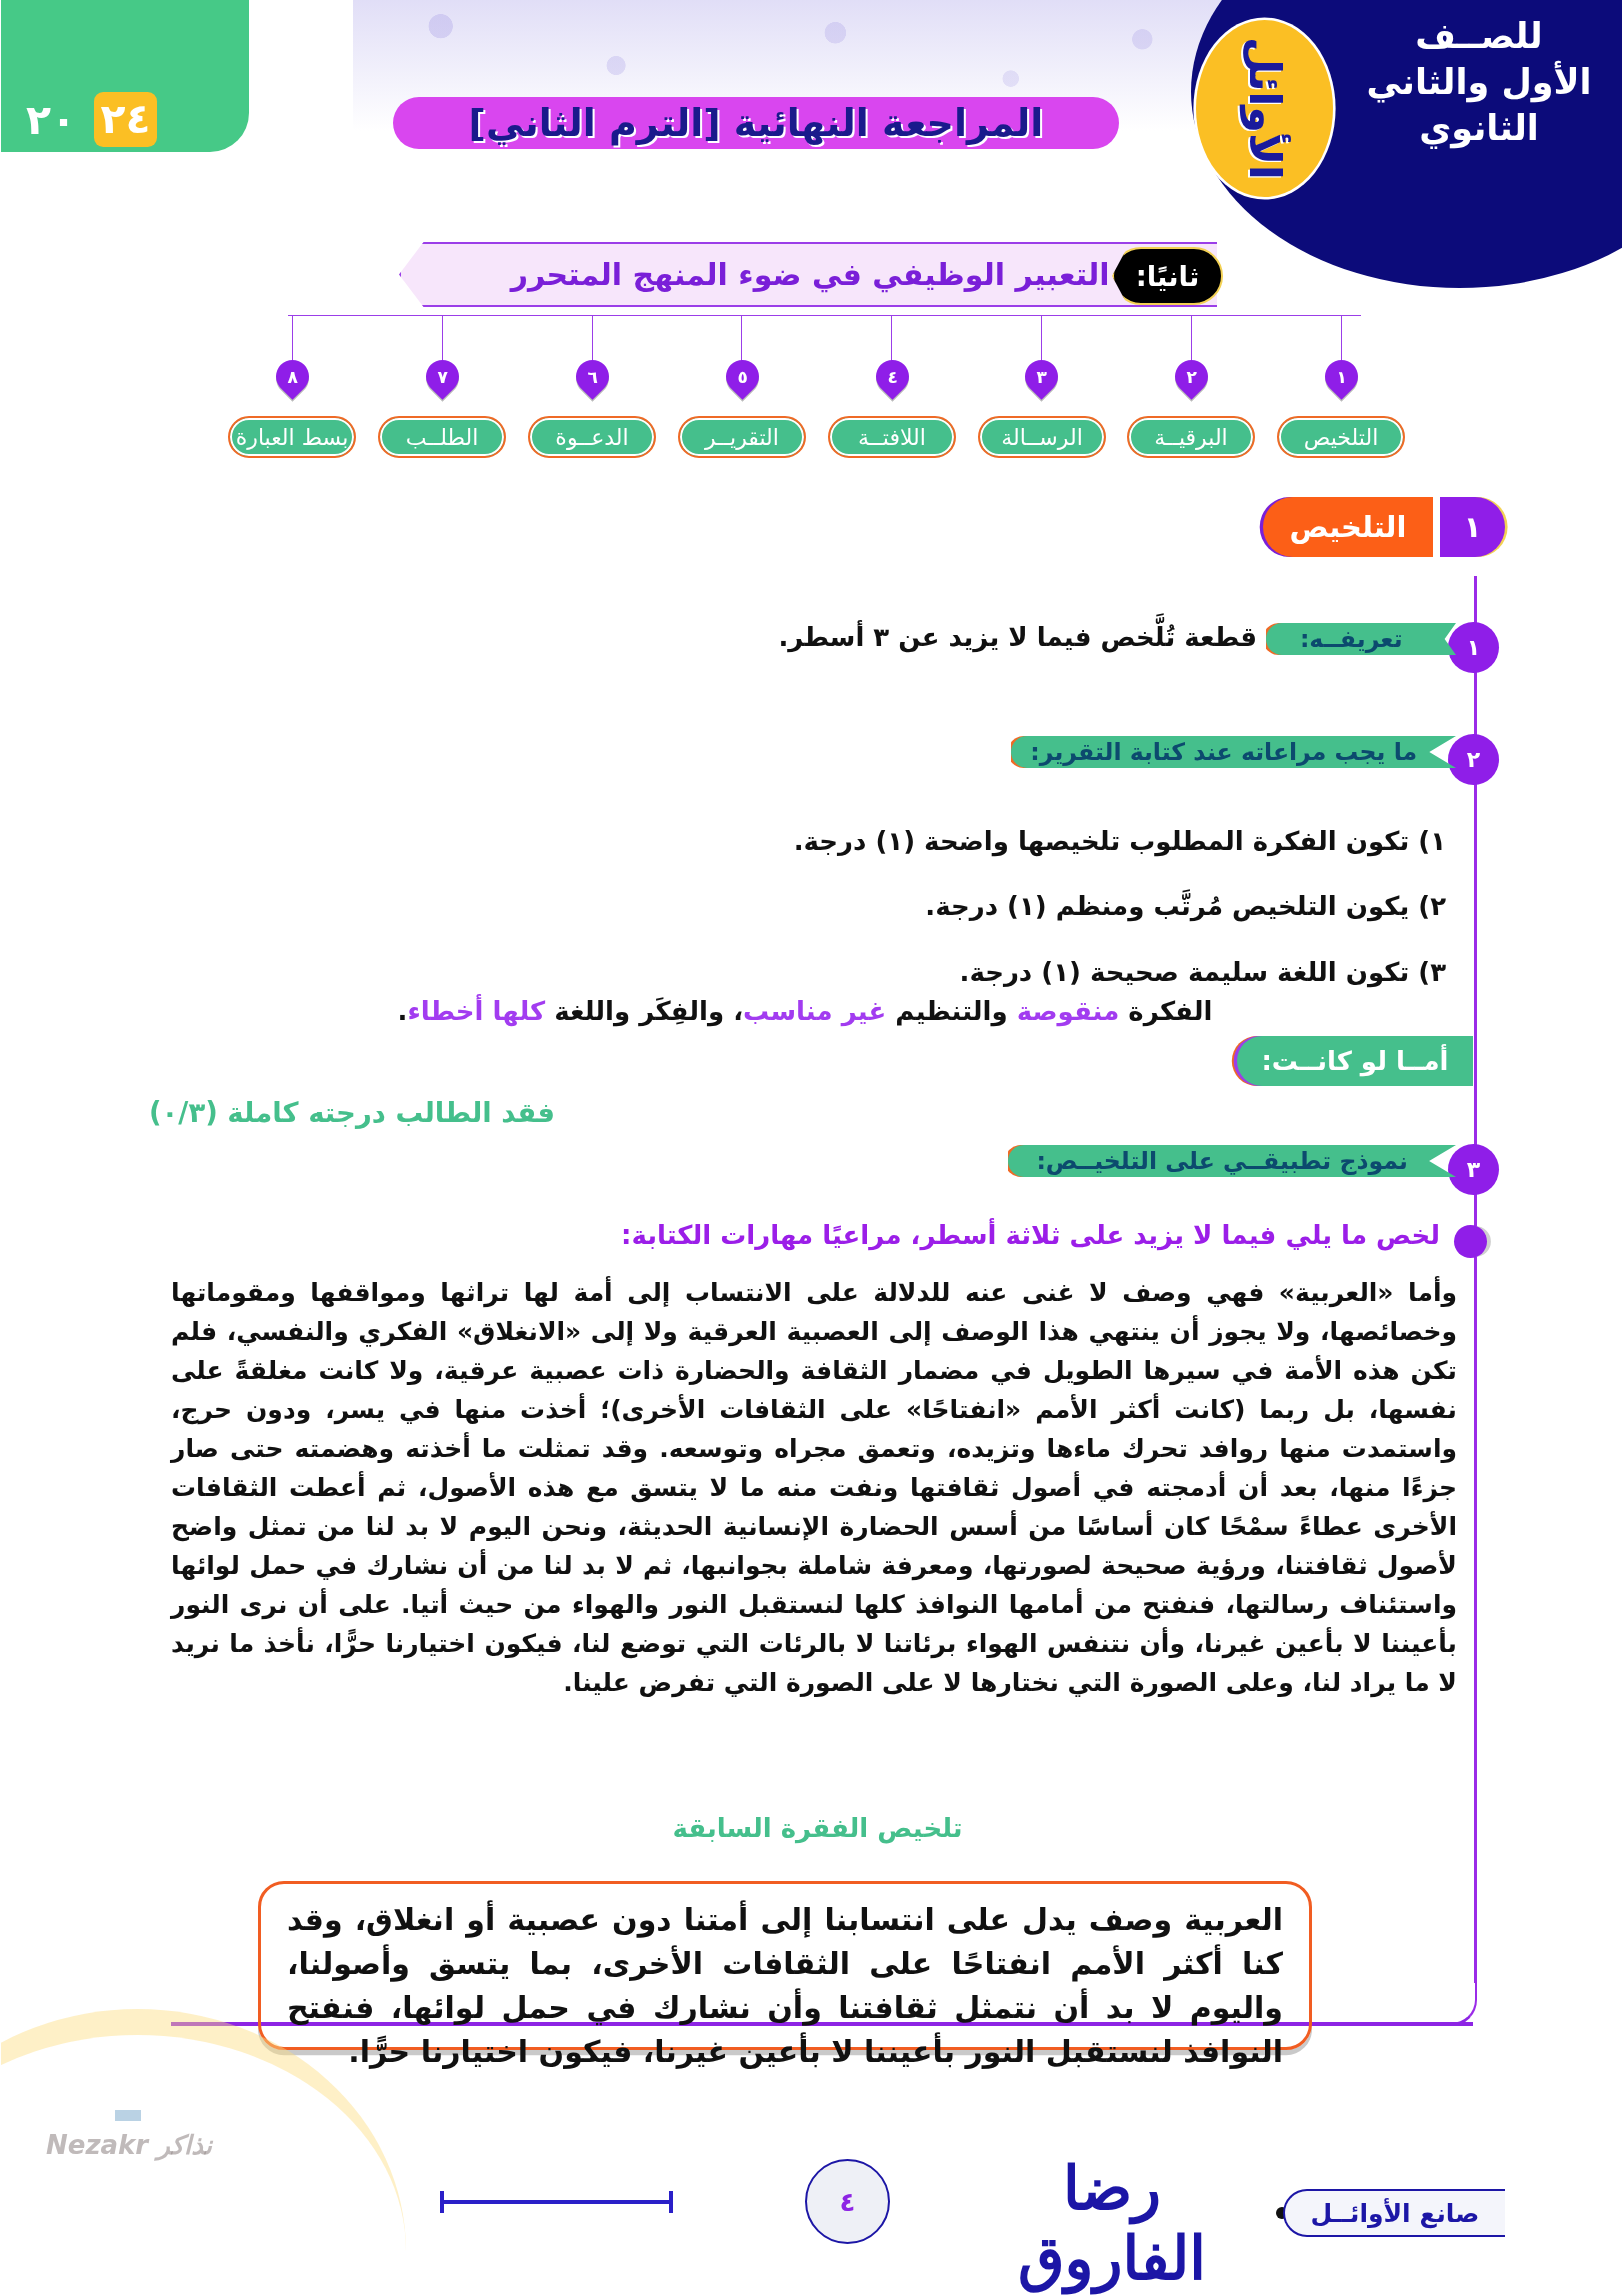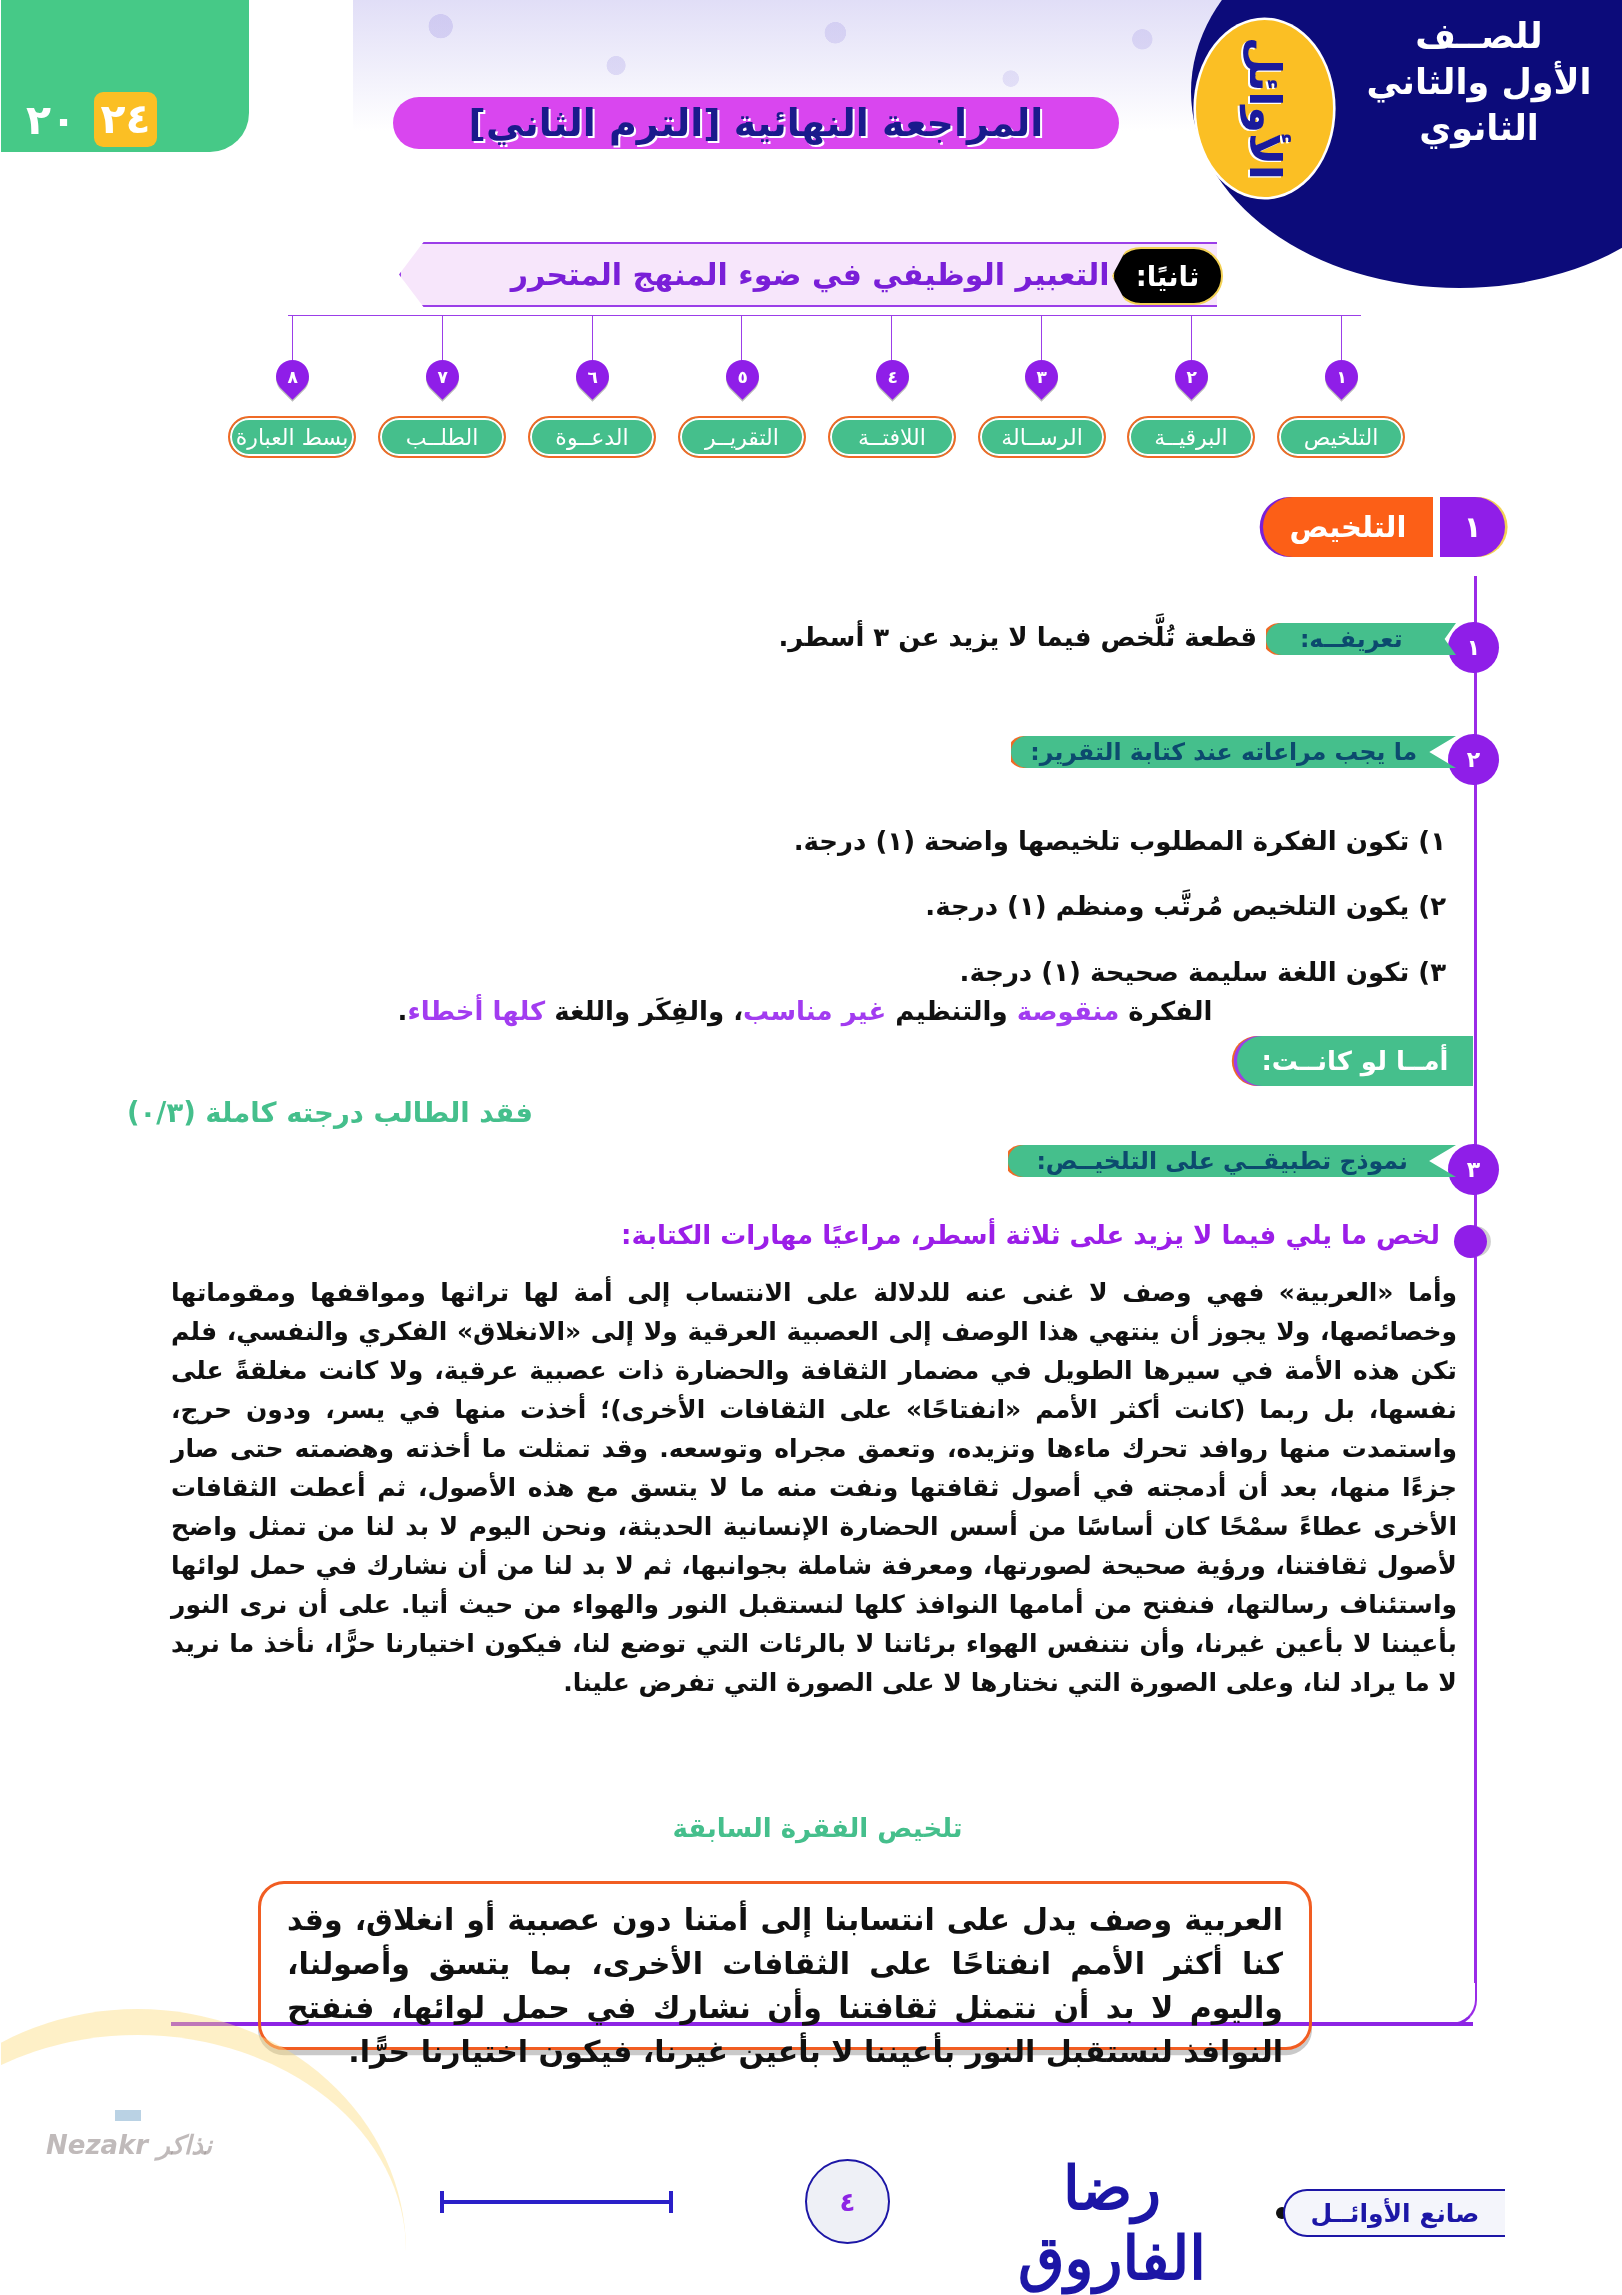--- a/index.html
+++ b/index.html
@@ -140,21 +140,21 @@
 
   .amma-label {
     left:1237px; top:1036px; width:236px; height:50px;
     background:#45bf8c; border-radius:25px 0 0 25px;
     box-shadow:-3.3px 0 0 #9b3ee8, -5.2px 0 0 #ef6a26;
     display:flex; align-items:center; justify-content:center;
     color:#fff; font-weight:bold; font-size:26px;
   }
   .amma-text { left:393px; top:996px; width:824px; font-size:26px; text-align:center; }
   .hl-purple { color:#a23cf0; }
-  .loses { left:127px; top:1096px; width:458px; text-align:left; color:#45bf8c; font-weight:bold; font-size:27.5px; }
+  .loses { left:149px; top:1096px; width:458px; text-align:left; color:#45bf8c; font-weight:bold; font-size:27.5px; }
 
   .task-diamond {
     left:1454px; top:1225px; width:33px; height:33px; background:#901ee8; border-radius:50%;
     box-shadow:5.2px 0 0 -1.3px #d0d0d0;
   }
   .task-text {
     left:589px; top:1220px; width:851px; text-align:right;
     color:#9b1ee8; font-weight:bold; font-size:26px;
   }
 

